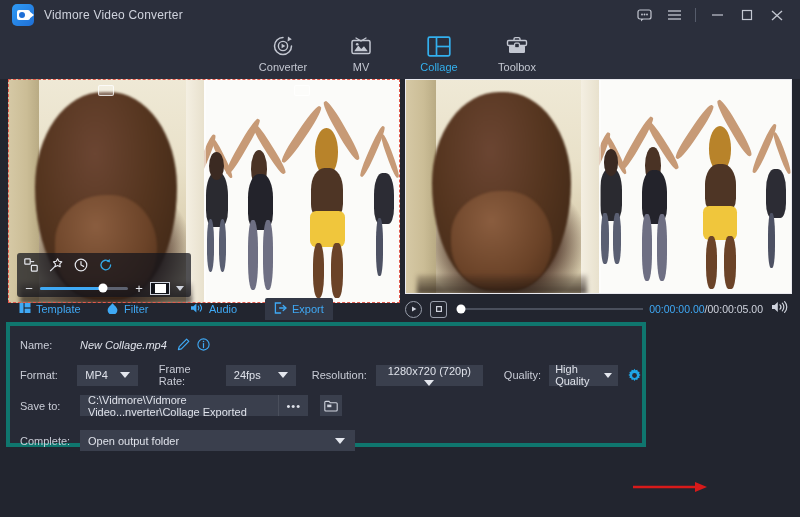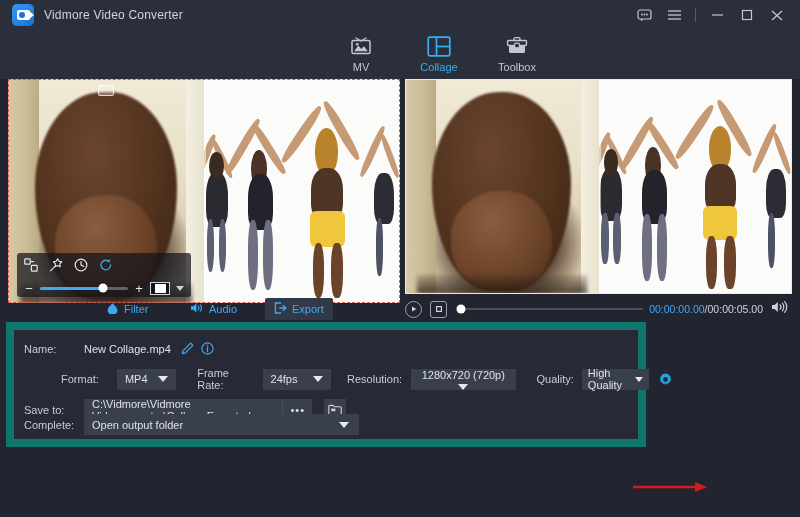--- a/index.html
+++ b/index.html
@@ -113,24 +113,24 @@
   .pbtn.sq { border-radius:3px; }
   .ptrack { position:relative; flex:1 1 auto; height:2px; background:#4a4f5c; margin:0 6px 0 2px; }
   .pknob { position:absolute; left:0; top:50%; transform:translate(-50%,-50%); width:9px;height:9px;
      border-radius:50%; background:#ffffff; }
   .ptime { font-size:10.5px; white-space:nowrap; margin-right:8px; }
   .ptime .cur { color:#3fa9f5; }
   .ptime .tot { color:#cfd3dd; }
 
   
   .exportpanel { position:absolute; left:6px; top:322px; width:640px; height:125px;
-     background:#272a36; border:8px solid #0f766e; }
+     background:#272a36; border:4px solid #0f766e; }
   .row { position:absolute; display:flex; align-items:center; }
   .lab { font-size:11px; color:#c9ccd6; }
-  .val { font-size:11px; color:#dfe2ea; }
+  .val { font-size:11px; color:#dfe2ea;font-style:italic; }
   .field { background:#3a3f4d; border:none; height:21px; display:flex; align-items:center;
      padding:0 8px; font-size:11px; color:#dfe2ea; position:relative; }
   .caret { width:0;height:0;border-left:5px solid transparent;border-right:5px solid transparent;
      border-top:6px solid #e4e7ee; }
   .caret-sm { width:0;height:0;border-left:4px solid transparent;border-right:4px solid transparent;
      border-top:5px solid #e4e7ee; }
   .chk { width:11px; height:11px; border:1px solid #b9bdc8; background:transparent; }
   .btn-sq { width:22px; height:21px; background:#3a3f4d; display:flex; align-items:center; justify-content:center; }
 
   
@@ -186,20 +186,31 @@
               <line x1="2" y1="2" x2="12" y2="11"></line>
               <line x1="12" y1="2" x2="2" y2="11"></line>
             </g>
           </svg>
       </div>
     </div>
   </div>
 
   <div class="navtabs">
 
+    <div class="navtab" style="left:244px;">
+      <span class="ico">
+        <svg width="22" height="22" viewBox="0 0 22 22">
+            <path d="M11 2.5a8.5 8.5 0 1 0 8.5 8.5" fill="none" stroke="#c3c7d1" stroke-width="1.5" stroke-linecap="round"></path>
+            <path d="M16 1.5 L19.8 4.3 L15.6 6.4 Z" fill="#c3c7d1"></path>
+            <circle cx="11" cy="11" r="4.6" fill="none" stroke="#c3c7d1" stroke-width="1.4"></circle>
+            <path d="M9.6 8.8 L13.4 11 L9.6 13.2 Z" fill="#c3c7d1"></path>
+          </svg>
+      </span>
+      <span class="lbl">Converter</span>
+    </div>
 
     <div class="navtab active" style="left:400px;">
       <span class="ico">
         <svg width="24" height="21" viewBox="0 0 24 21">
             <rect x="1.2" y="1.2" width="21.6" height="18.6" rx="1.5" fill="none" stroke="#33b0ee" stroke-width="1.7"></rect>
             <line x1="9.5" y1="1.2" x2="9.5" y2="19.8" stroke="#33b0ee" stroke-width="1.7"></line>
             <line x1="9.5" y1="10.5" x2="22.8" y2="10.5" stroke="#33b0ee" stroke-width="1.7"></line>
           </svg>
       </span>
       <span class="lbl">Collage</span>
@@ -371,20 +382,30 @@
             <div class="limb" style="left:28%;top:62%;width:18%;height:38%;background:#4d5163;"></div>
           </div>
         </div>
       </div>
       <div class="cell-divider"></div>
     </div>
     <div class="pane-frame-white"></div>
   </div>
 
   <div class="subtabs">
+    <div class="subtab" style="left:10px;">
+      <span>
+        <svg width="12" height="12" viewBox="0 0 12 12">
+            <rect x="0.5" y="1" width="4" height="10" fill="#3fa9f5"></rect>
+            <rect x="5.6" y="1" width="5.9" height="4.4" fill="#3fa9f5"></rect>
+            <rect x="5.6" y="6.6" width="5.9" height="4.4" fill="#3fa9f5"></rect>
+          </svg>
+      </span>
+      <span>Template</span>
+    </div>
     <div class="subtab" style="left:97px;">
       <span>
         <svg width="13" height="12" viewBox="0 0 13 12">
             <path d="M6.5 1.2 C9 4.2 11.4 5.6 11.4 8 a4.9 4.9 0 0 1-9.8 0 C1.6 5.6 4 4.2 6.5 1.2 Z" fill="#3fa9f5"></path>
           </svg>
       </span>
       <span>Filter</span>
     </div>
     <div class="subtab" style="left:181px;">
       <span>
@@ -448,21 +469,21 @@
       <span style="margin-left:7px;display:flex;align-items:center;">
         <svg width="13" height="13" viewBox="0 0 13 13">
             <circle cx="6.5" cy="6.5" r="5.6" fill="none" stroke="#3fa9f5" stroke-width="1.1"></circle>
             <circle cx="6.5" cy="3.6" r="0.75" fill="#3fa9f5"></circle>
             <line x1="6.5" y1="5.5" x2="6.5" y2="9.6" stroke="#3fa9f5" stroke-width="1.2" stroke-linecap="round"></line>
           </svg>
       </span>
     </div>
 
     <div class="row" style="left:10px; top:37px;">
-      <span class="lab" style="width:52px;margin-left:37px;">Format:</span>
+      <span class="lab" style="width:52px;">Format:</span>
       <span class="field" style="width:63px; margin-left:8px; justify-content:space-between;">
         <span>MP4</span>
         <span class="caret"></span>
       </span>
 
       <span class="lab" style="margin-left:21px;">Frame Rate:</span>
       <span class="field" style="width:73px; margin-left:9px; justify-content:space-between;">
         <span>24fps</span>
         <span class="caret"></span>
       </span>
@@ -494,21 +515,21 @@
         <span style="width:40px;height:21px;display:flex;align-items:center;justify-content:center;border-left:1px solid #4a4f5c;color:#dfe2ea;font-size:11px;letter-spacing:1px;">•••</span>
       </span>
       <span class="btn-sq" style="margin-left:12px;">
         <svg width="14" height="12" viewBox="0 0 14 12">
             <path d="M0.8 2.4 a1 1 0 0 1 1-1 H5 l1.3 1.4 H12.2 a1 1 0 0 1 1 1 V10 a1 1 0 0 1-1 1 H1.8 a1 1 0 0 1-1-1 Z" fill="none" stroke="#cfd3dd" stroke-width="1.1"></path>
             <rect x="3.2" y="4.6" width="4.2" height="2.6" fill="#cfd3dd"></rect>
           </svg>
       </span>
     </div>
 
-    <div class="row" style="left:10px; top:84px;align-items:center;">
+    <div class="row" style="left:10px; top:104px;align-items:center;">
       <span class="lab" style="width:52px;">Complete:</span>
       <span class="field" style="width:275px; margin-left:8px; justify-content:space-between; padding:0 10px 0 8px;">
         <span>Open output folder</span>
         <span class="caret"></span>
       </span>
     </div>
   </div>
 
   <svg class="arrow" viewBox="0 0 75 12">
     <line x1="0" y1="6" x2="62" y2="6" stroke="#d81a1a" stroke-width="2.4"></line>

